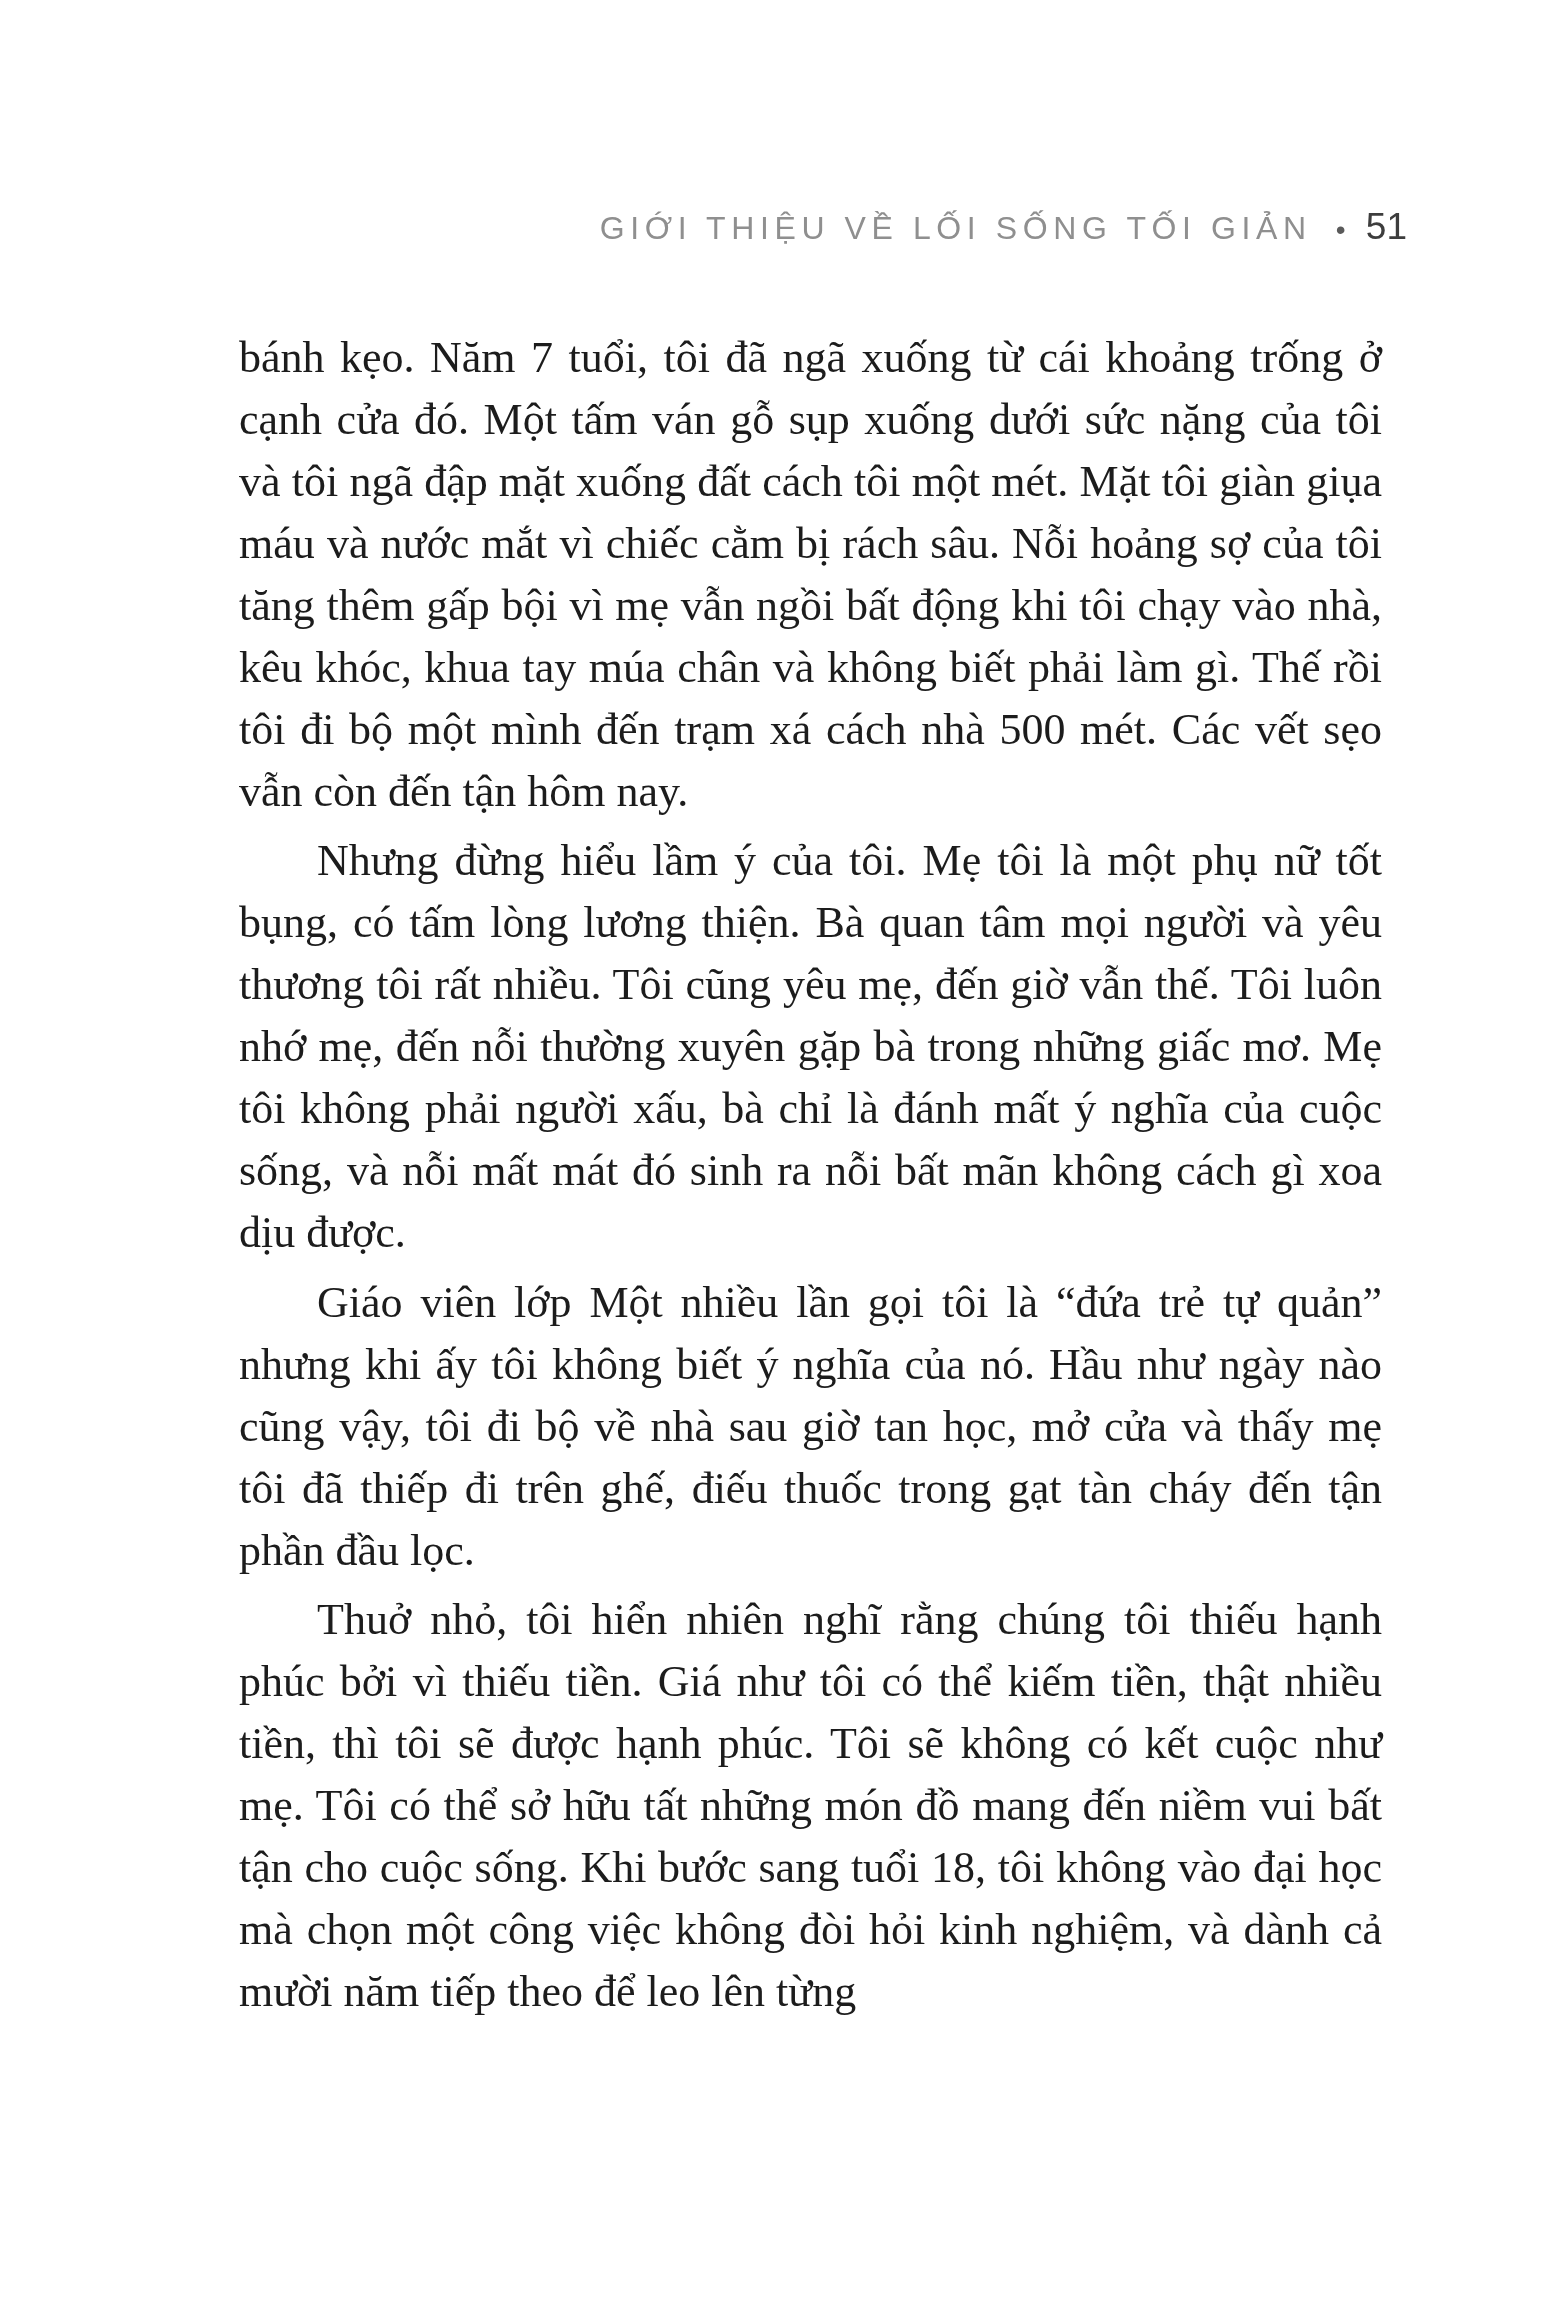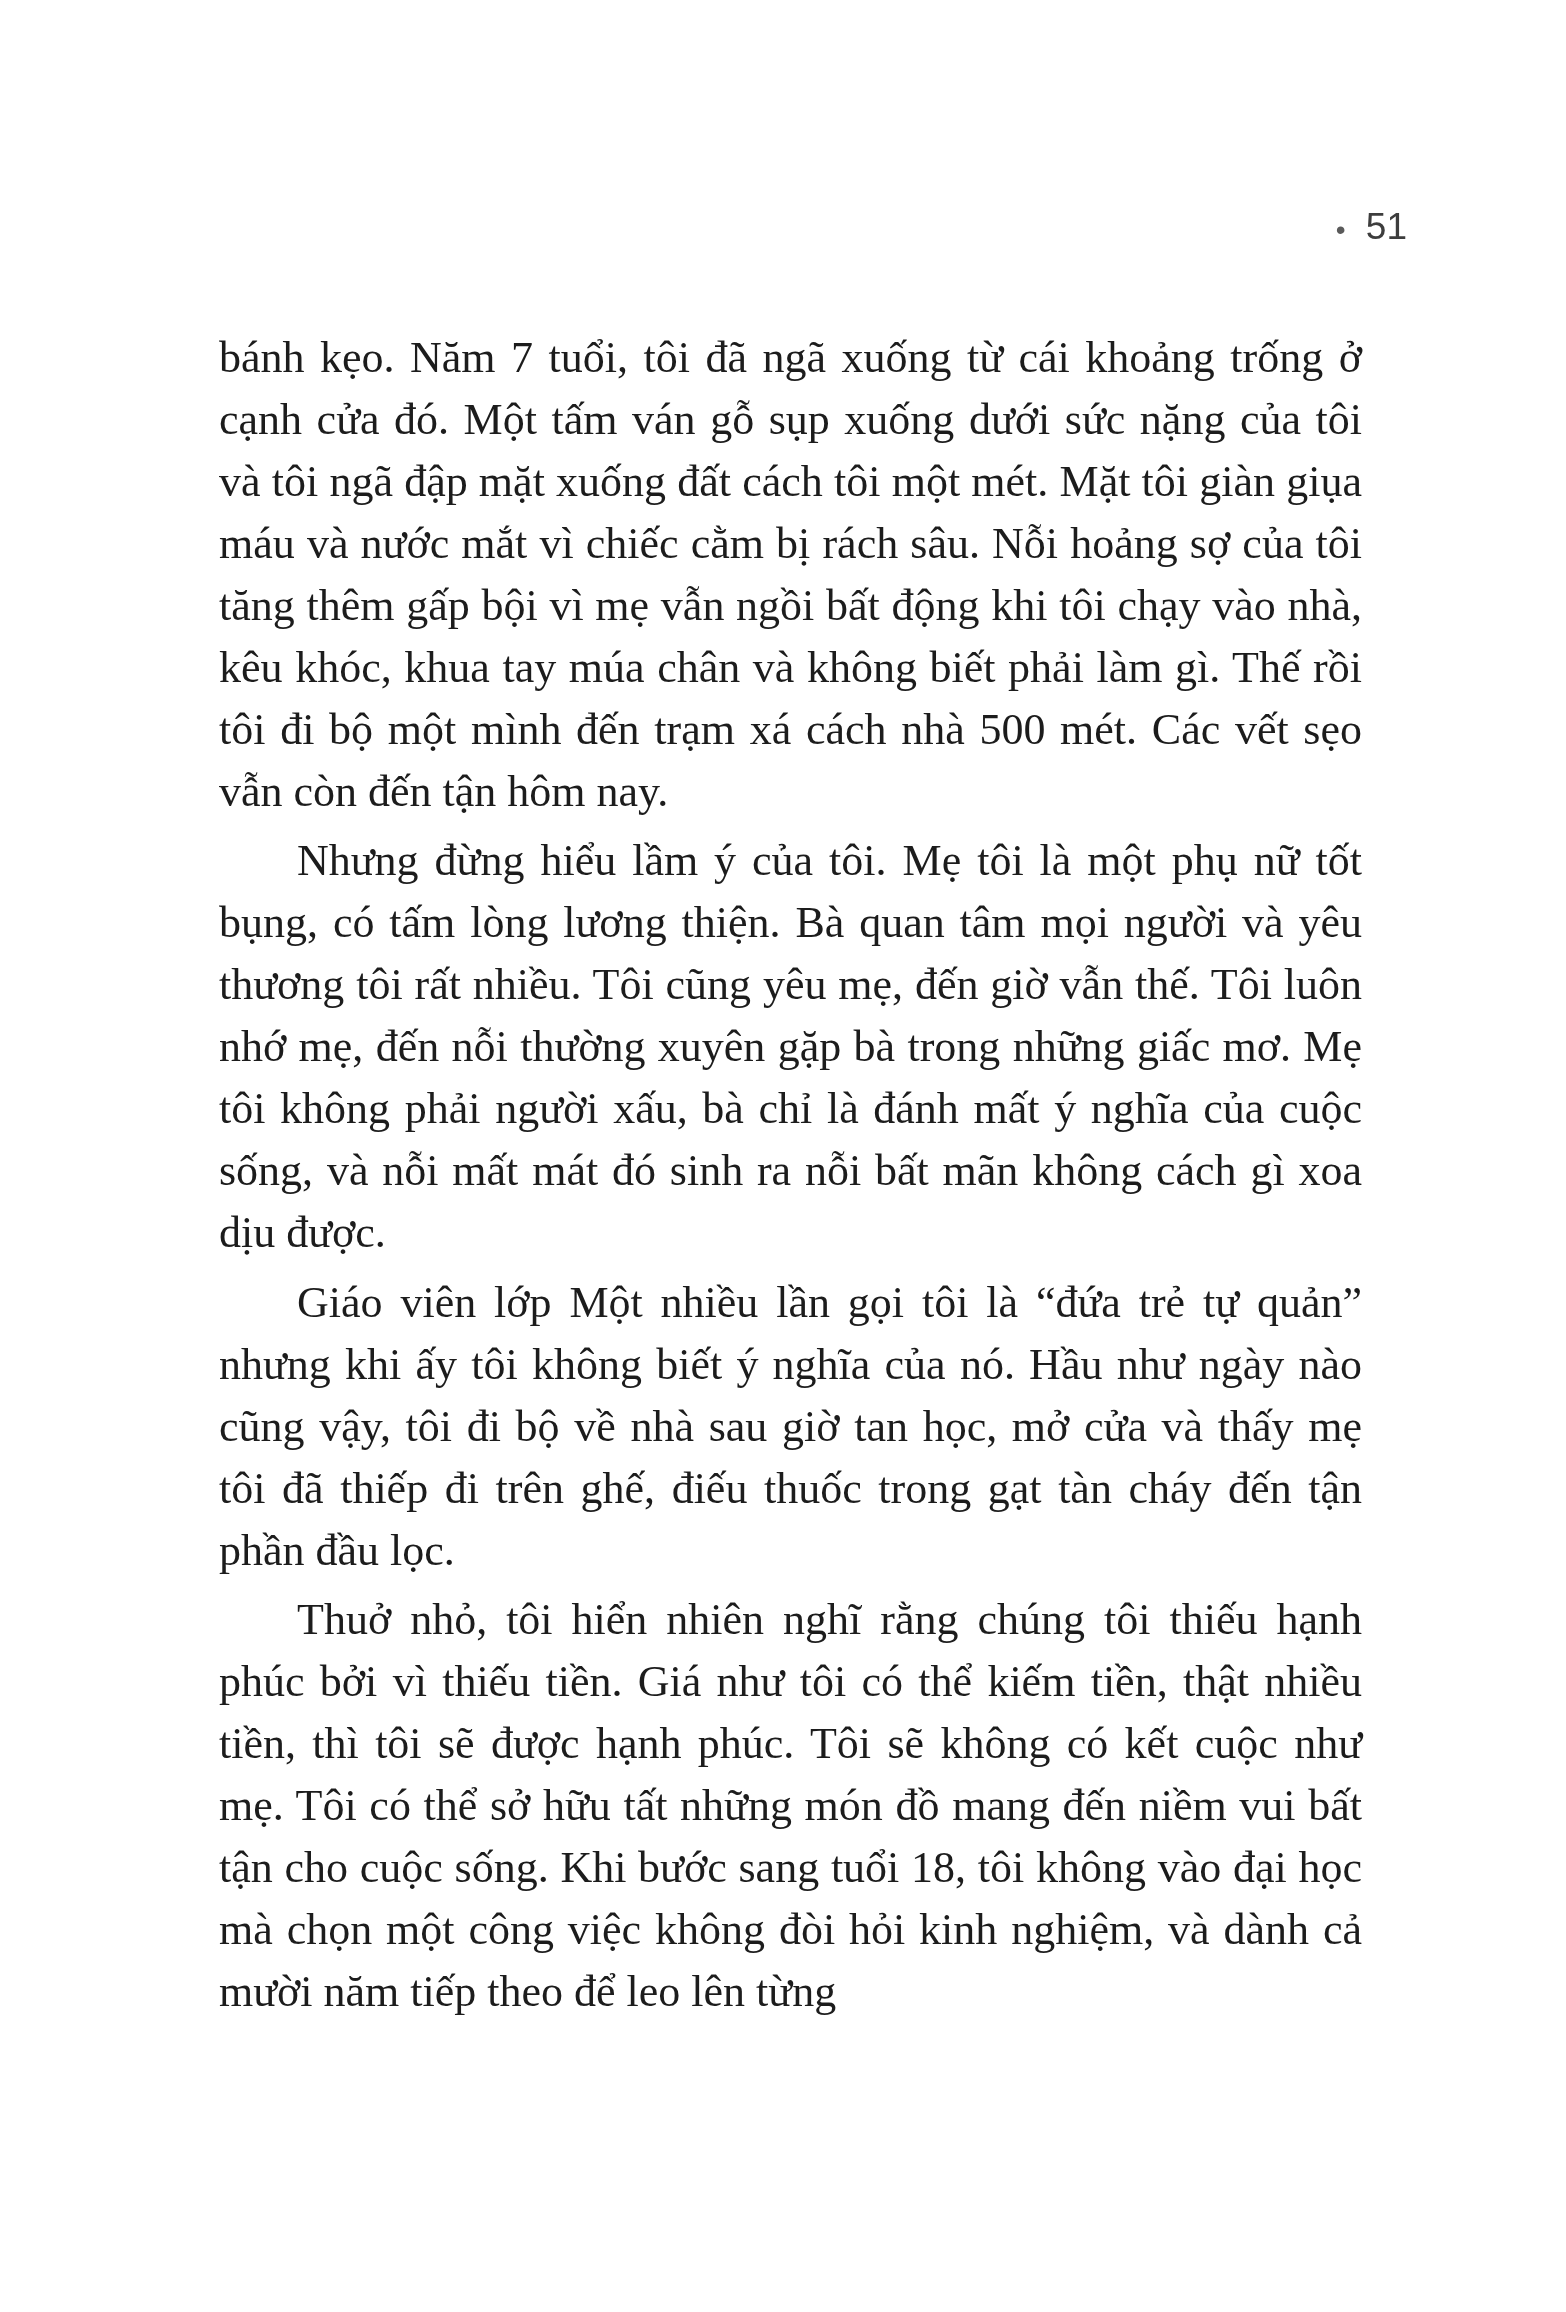--- a/index.html
+++ b/index.html
@@ -41,21 +41,21 @@
     margin: 0 20.4px 0 24px;
   }
   .rh-page {
     font-family: "Liberation Sans", sans-serif;
     font-size: 37px;
     color: #3d3d3d;
   }
   
   .text-block {
     position: absolute;
-    left: 219px;
+    left: 239px;
     top: 327px;
     width: 1143px;
     font-family: Liberation Serif, serif;
   }
   .para {
     margin: 0 0 7.4px 0;
     font-size: 44px;
     line-height: 62px;
     color: #1c1c1c;
     text-align: justify;
@@ -65,20 +65,21 @@
   .para.no-indent {
     text-indent: 0;
   }
 </style>
 </head>
 <body>
 
 <div class="page">
 
   <header class="running-head">
+    <span class="rh-title">GIỚI THIỆU VỀ LỐI SỐNG TỐI GIẢN</span>
     <span class="rh-sep">•</span>
     <span class="rh-page">51</span>
   </header>
 
   <main class="text-block">
     <p class="para no-indent">bánh kẹo. Năm 7 tuổi, tôi đã ngã xuống từ cái khoảng trống ở cạnh cửa đó. Một tấm ván gỗ sụp xuống dưới sức nặng của tôi và tôi ngã đập mặt xuống đất cách tôi một mét. Mặt tôi giàn giụa máu và nước mắt vì chiếc cằm bị rách sâu. Nỗi hoảng sợ của tôi tăng thêm gấp bội vì mẹ vẫn ngồi bất động khi tôi chạy vào nhà, kêu khóc, khua tay múa chân và không biết phải làm gì. Thế rồi tôi đi bộ một mình đến trạm xá cách nhà 500 mét. Các vết sẹo vẫn còn đến tận hôm nay.</p>
     <p class="para">Nhưng đừng hiểu lầm ý của tôi. Mẹ tôi là một phụ nữ tốt bụng, có tấm lòng lương thiện. Bà quan tâm mọi người và yêu thương tôi rất nhiều. Tôi cũng yêu mẹ, đến giờ vẫn thế. Tôi luôn nhớ mẹ, đến nỗi thường xuyên gặp bà trong những giấc mơ. Mẹ tôi không phải người xấu, bà chỉ là đánh mất ý nghĩa của cuộc sống, và nỗi mất mát đó sinh ra nỗi bất mãn không cách gì xoa dịu được.</p>
     <p class="para">Giáo viên lớp Một nhiều lần gọi tôi là “đứa trẻ tự quản” nhưng khi ấy tôi không biết ý nghĩa của nó. Hầu như ngày nào cũng vậy, tôi đi bộ về nhà sau giờ tan học, mở cửa và thấy mẹ tôi đã thiếp đi trên ghế, điếu thuốc trong gạt tàn cháy đến tận phần đầu lọc.</p>
     <p class="para">Thuở nhỏ, tôi hiển nhiên nghĩ rằng chúng tôi thiếu hạnh phúc bởi vì thiếu tiền. Giá như tôi có thể kiếm tiền, thật nhiều tiền, thì tôi sẽ được hạnh phúc. Tôi sẽ không có kết cuộc như mẹ. Tôi có thể sở hữu tất những món đồ mang đến niềm vui bất tận cho cuộc sống. Khi bước sang tuổi 18, tôi không vào đại học mà chọn một công việc không đòi hỏi kinh nghiệm, và dành cả mười năm tiếp theo để leo lên từng</p>
   </main>

